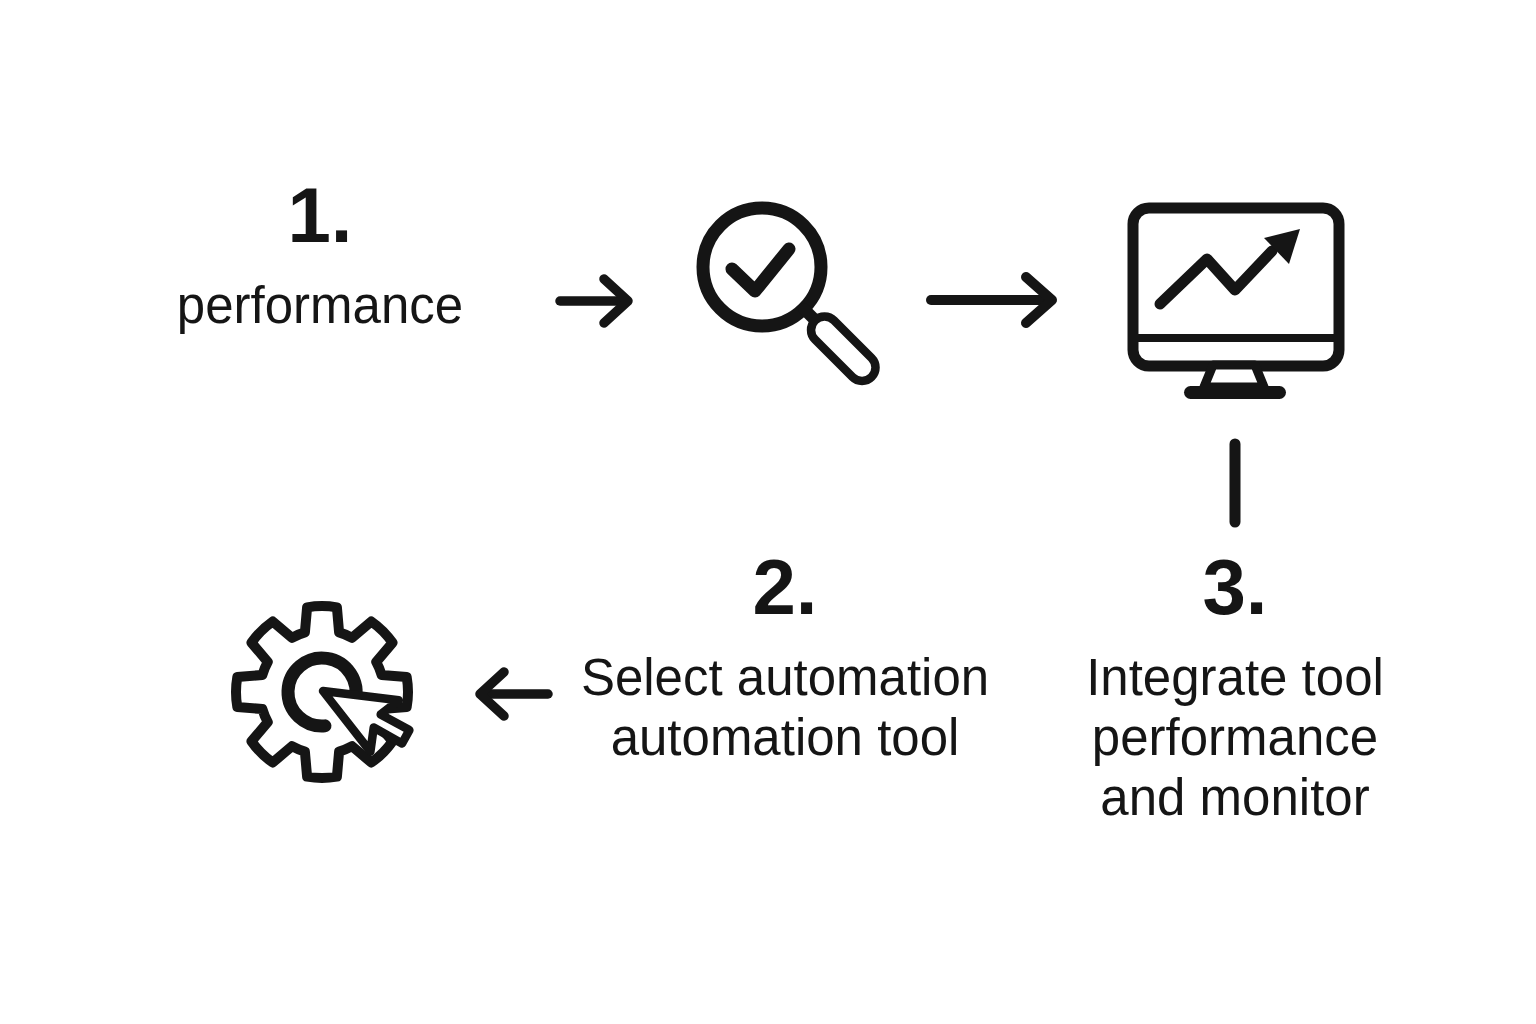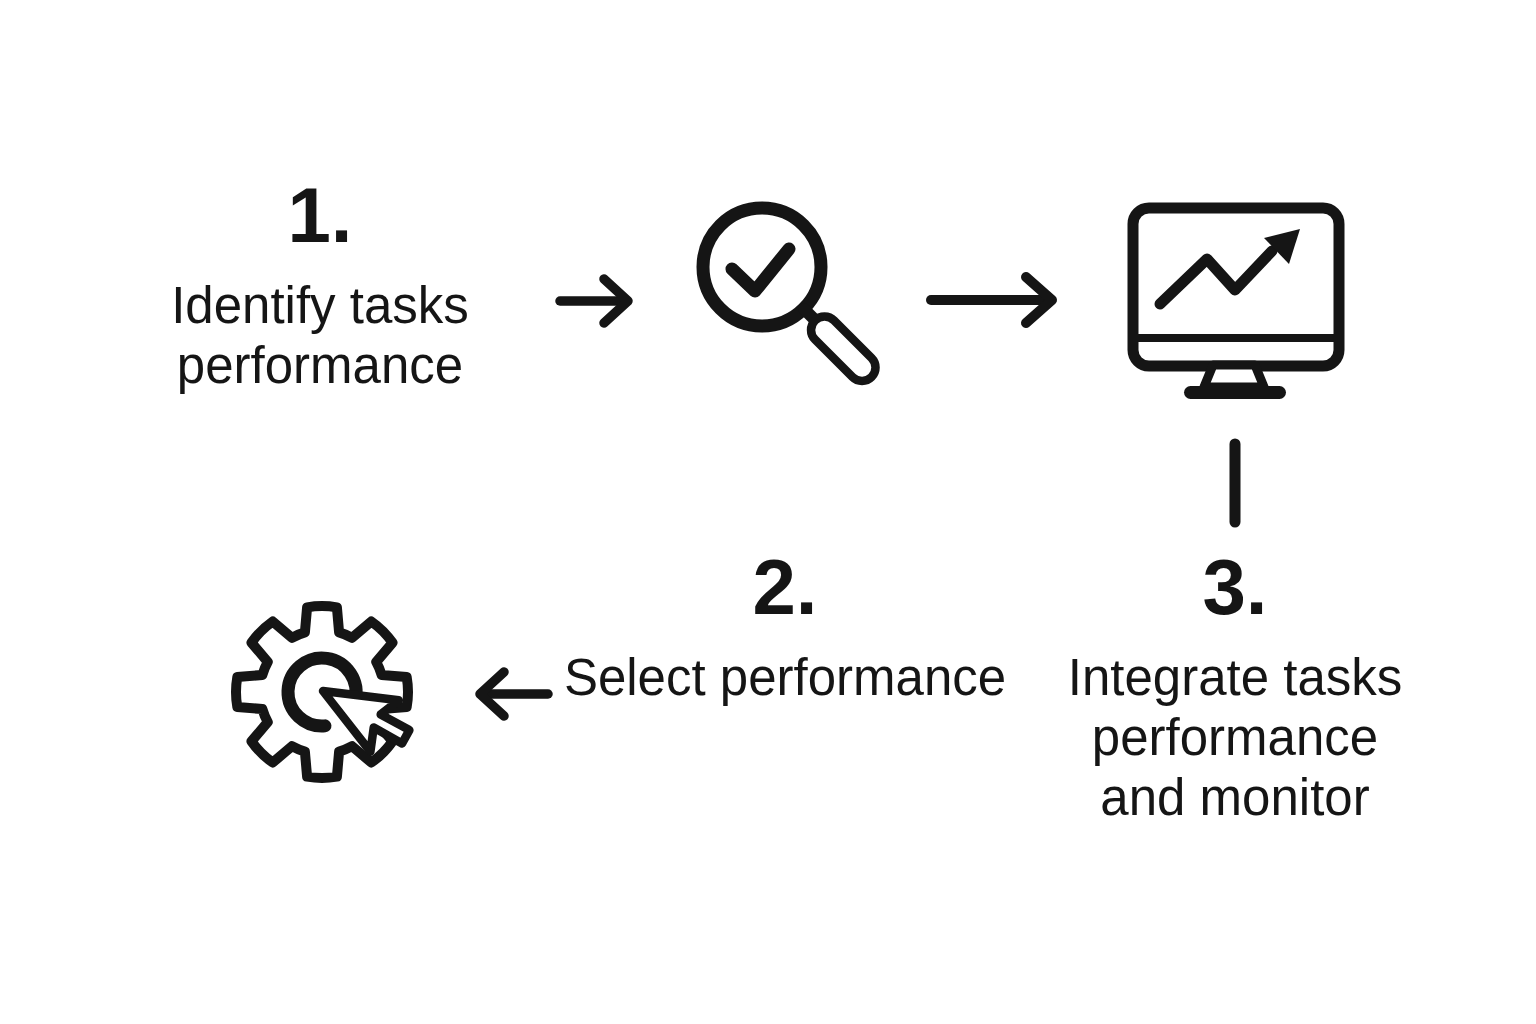--- a/index.html
+++ b/index.html
@@ -27,21 +27,20 @@
   .fillw  { fill:#ffffff; stroke:currentColor; }
   .fillk  { fill:currentColor; stroke:none; }
 </style>
 </head>
 <body>
 
 <div class="canvas">
 
   <div class="abs step-block" style="left:110px; top:176px; width:420px;">
     <div class="step-number">1.</div>
-    <div class="step-line">Identify tasks</div>
     <div class="step-line">performance</div>
   </div>
 
   <svg class="abs" style="left:550px; top:270px;" width="92" height="62" viewBox="0 0 92 62">
     <line class="stroke" x1="10" y1="31" x2="76" y2="31" stroke-width="9.5" stroke-linecap="round"></line>
     <polyline class="stroke" points="54,9 78,31 54,53" stroke-width="9.5" stroke-linecap="round" stroke-linejoin="round"></polyline>
   </svg>
 
   <svg class="abs" style="left:692px; top:198px;" width="200" height="192" viewBox="0 0 200 192">
     <circle class="stroke" cx="70" cy="69" r="59" stroke-width="13"></circle>
@@ -63,26 +62,27 @@
     <polyline class="stroke" points="34,102 81,57 109,88 146,49" stroke-width="11" stroke-linecap="round" stroke-linejoin="round"></polyline>
     <polygon class="fillk" points="174,27 163,62 138,36"></polygon>
   </svg>
 
   <svg class="abs" style="left:1224px; top:436px;" width="22" height="94" viewBox="0 0 22 94">
     <line class="stroke" x1="11" y1="8" x2="11" y2="86" stroke-width="11" stroke-linecap="round"></line>
   </svg>
 
   <div class="abs step-block" style="left:555px; top:548px; width:460px;">
     <div class="step-number">2.</div>
-    <div class="step-line">Select performance</div>
+    <div class="step-line">Select automation</div>
+    <div class="step-line">automation tool</div>
   </div>
 
   <div class="abs step-block" style="left:1040px; top:548px; width:390px;">
     <div class="step-number">3.</div>
-    <div class="step-line">Integrate tasks</div>
+    <div class="step-line">Integrate tool</div>
     <div class="step-line">performance</div>
     <div class="step-line">and monitor</div>
   </div>
 
   <svg class="abs" style="left:468px; top:665px;" width="90" height="58" viewBox="0 0 90 58">
     <line class="stroke" x1="80" y1="29" x2="14" y2="29" stroke-width="9.5" stroke-linecap="round"></line>
     <polyline class="stroke" points="36,7 12,29 36,51" stroke-width="9.5" stroke-linecap="round" stroke-linejoin="round"></polyline>
   </svg>
 
   <svg class="abs" style="left:222px; top:592px;" width="200" height="200" viewBox="0 0 200 200">

